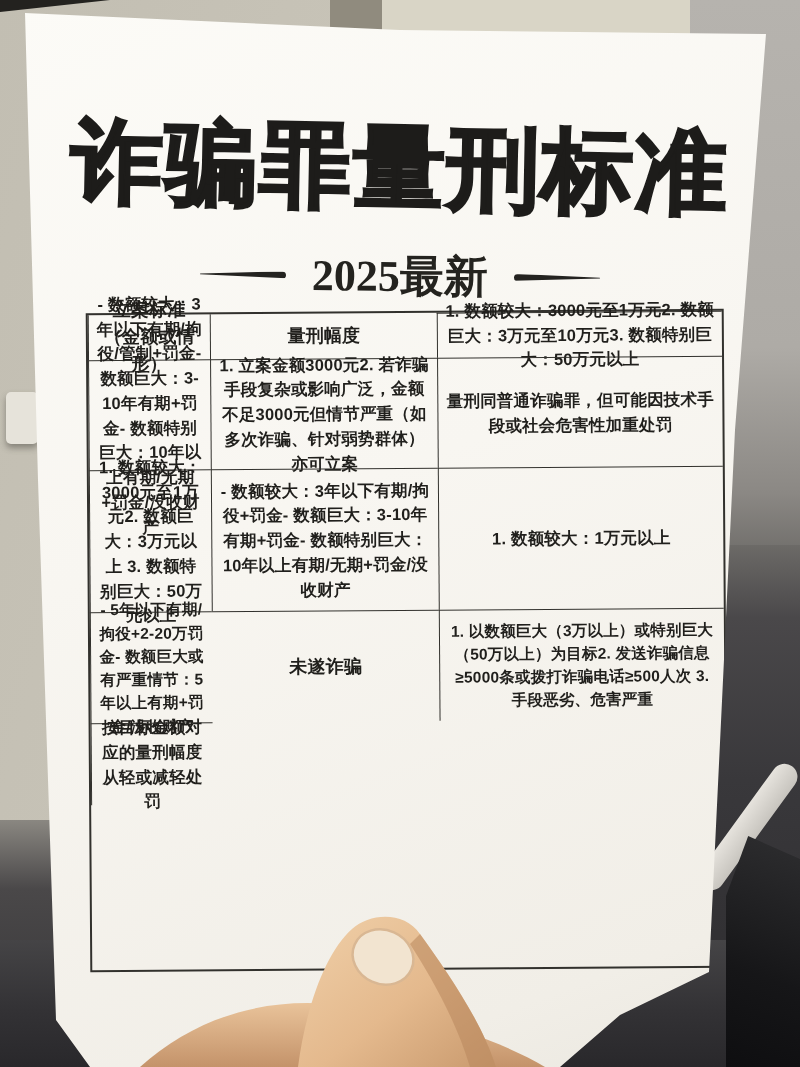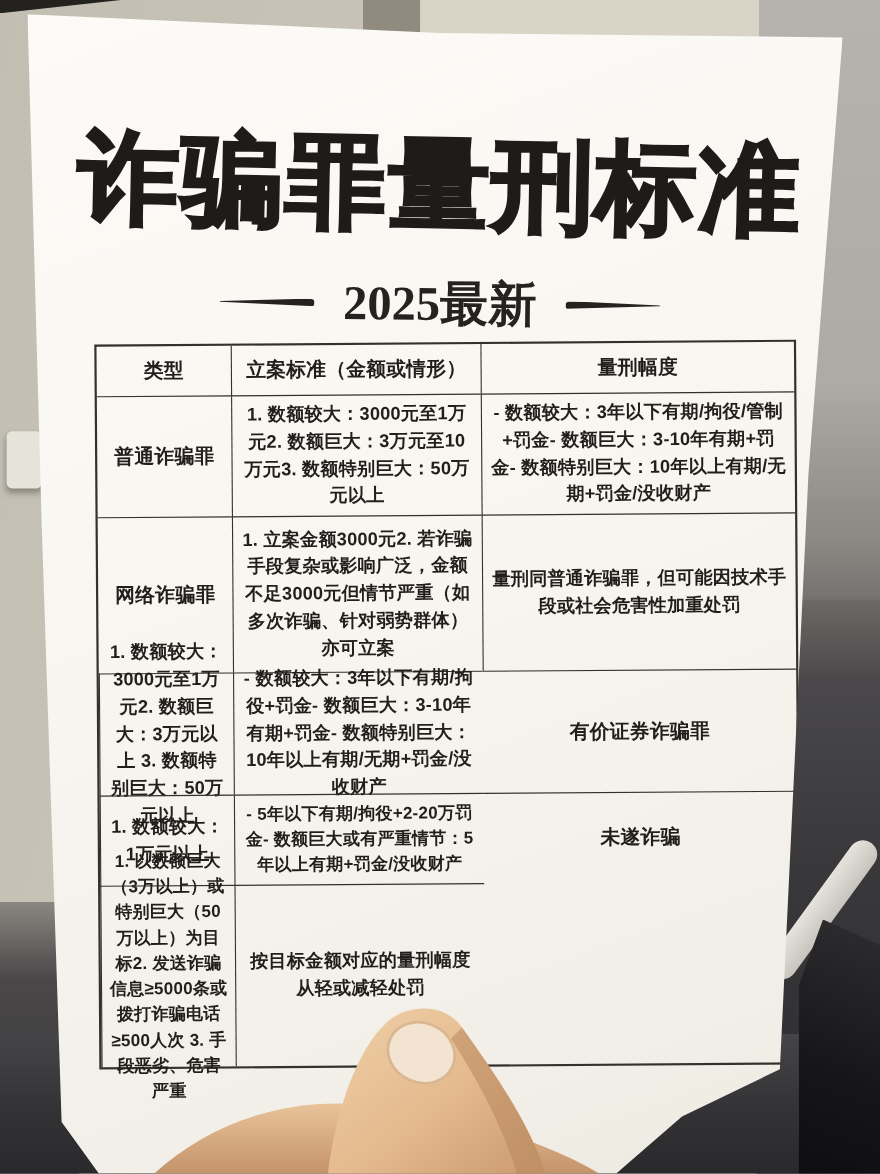--- a/index.html
+++ b/index.html
@@ -101,36 +101,32 @@
   <div class="abs page-title">诈骗罪量刑标准</div>
 
   <div class="abs subtitle-row">
     <div class="dash left"></div>
     <div class="subtitle-text">2025最新</div>
     <div class="dash right"></div>
   </div>
 
   <div class="abs stable">
 
-    <div class="cell head h0 r0">类型</div>
     <div class="cell head r0">立案标准（金额或情形）</div>
     <div class="cell head r0">量刑幅度</div>
 
-    <div class="cell type c0">普通诈骗罪</div>
     <div class="cell">1. 数额较大：3000元至1万元2. 数额巨大：3万元至10万元3. 数额特别巨大：50万元以上</div>
     <div class="cell">- 数额较大：3年以下有期/拘役/管制+罚金- 数额巨大：3-10年有期+罚金- 数额特别巨大：10年以上有期/无期+罚金/没收财产</div>
 
-    <div class="cell type c0">网络诈骗罪</div>
     <div class="cell">1. 立案金额3000元2. 若诈骗手段复杂或影响广泛，金额不足3000元但情节严重（如多次诈骗、针对弱势群体）亦可立案</div>
     <div class="cell">量刑同普通诈骗罪，但可能因技术手段或社会危害性加重处罚</div>
 
     <div class="cell">1. 数额较大：3000元至1万元2. 数额巨大：3万元以上 3. 数额特别巨大：50万元以上</div>
     <div class="cell">- 数额较大：3年以下有期/拘役+罚金- 数额巨大：3-10年有期+罚金- 数额特别巨大：10年以上有期/无期+罚金/没收财产</div>
 
-    <div class="cell type c0">有价证券诈骗罪</div>
     <div class="cell">1. 数额较大：1万元以上</div>
     <div class="cell small">- 5年以下有期/拘役+2-20万罚金- 数额巨大或有严重情节：5年以上有期+罚金/没收财产</div>
 
     <div class="cell type c0">未遂诈骗</div>
     <div class="cell small">1. 以数额巨大（3万以上）或特别巨大（50万以上）为目标2. 发送诈骗信息≥5000条或拨打诈骗电话≥500人次 3. 手段恶劣、危害严重</div>
     <div class="cell">按目标金额对应的量刑幅度从轻或减轻处罚</div>
   </div>
 </div>
 
 <svg class="abs" width="800" height="1067" viewBox="0 0 800 1067" style="left:0;top:0;pointer-events:none;">

